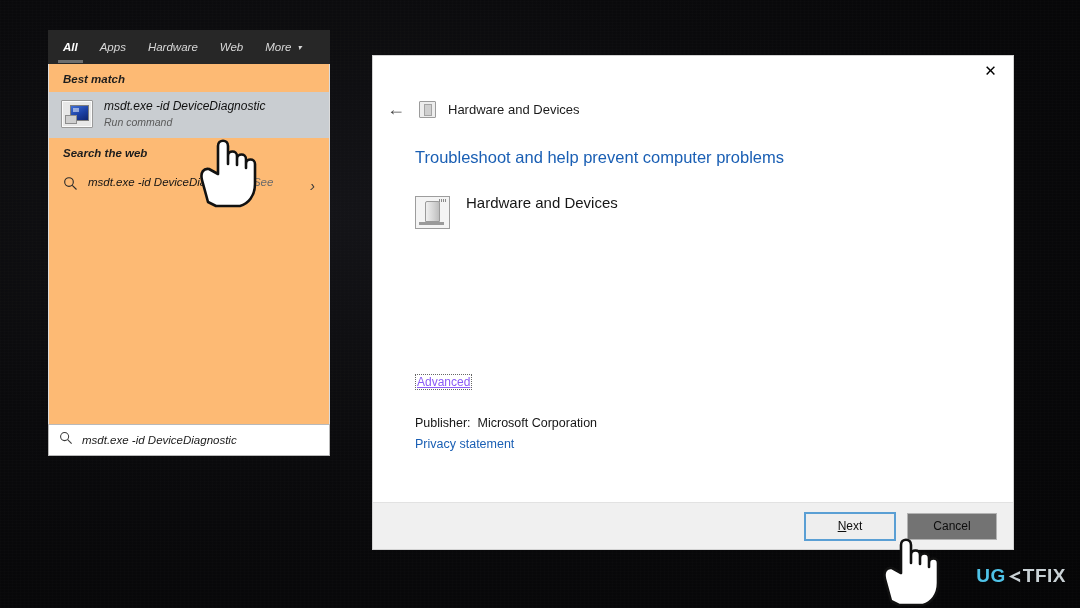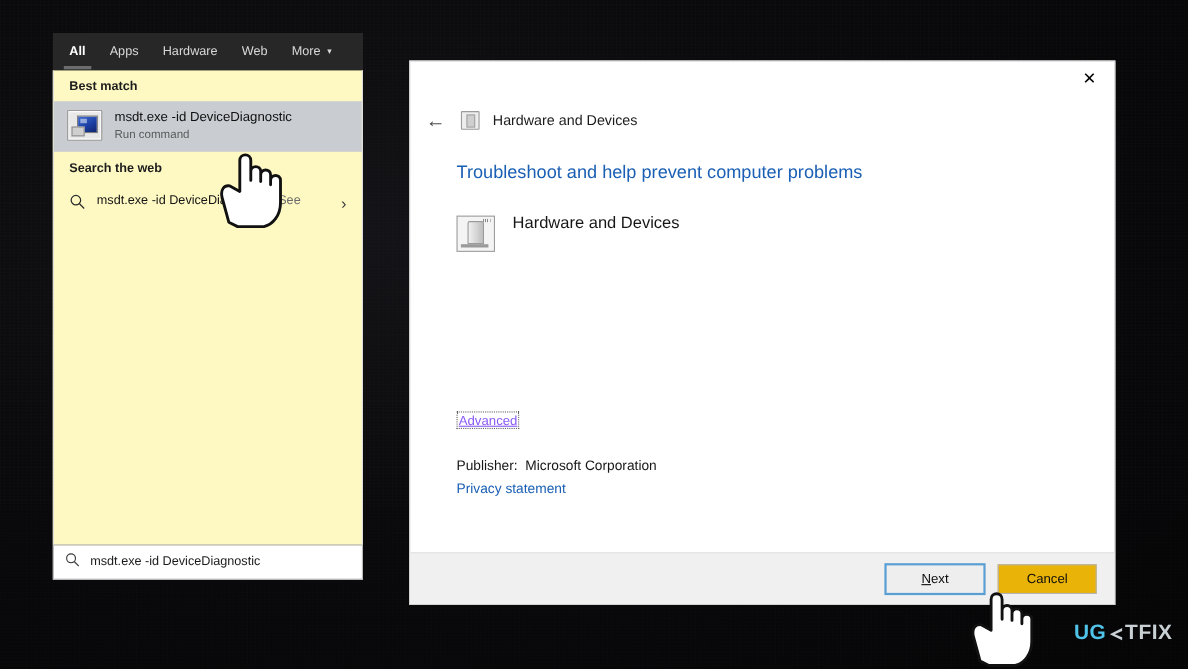--- a/index.html
+++ b/index.html
@@ -24,23 +24,24 @@
     background-image:
       repeating-linear-gradient(0deg, rgba(255,255,255,0.012) 0 1px, transparent 1px 3px),
       repeating-linear-gradient(90deg, rgba(255,255,255,0.010) 0 1px, transparent 1px 4px);
     opacity: .7;
   }
 
   
   #start-panel {
     position: absolute;
     left: 48px; top: 30px;
-    width: 282px; height: 497px;
+    width: 282px; height: 426px;
     display: flex; flex-direction: column;
     z-index: 5;
+    font-style: italic;
   }
   #search-tabs {
     height: 34px;
     background: #272727;
     display: flex;
     align-items: center;
     padding: 0 4px;
     position: relative;
   }
   .tab {
@@ -62,21 +63,21 @@
   }
   .tab .caret {
     display: inline-block;
     margin-left: 6px;
     font-size: 8px;
     position: relative; top: -1px;
   }
 
   #panel-body {
     flex: 1;
-    background: #fef9c3;
+    background: #fdba74;
     border-left: 1px solid #dcdcdc;
     border-right: 1px solid #dcdcdc;
     position: relative;
     overflow: hidden;
   }
   .section-head {
     font-size: 11.5px;
     font-weight: bold;
     color: #1d1d1d;
     padding: 9px 14px 7px 14px;
@@ -292,21 +293,21 @@
     align-items: center;
     justify-content: flex-end;
     gap: 11px;
     padding-right: 16px;
   }
   .dlg-btn {
     min-width: 88px;
     height: 25px;
     font-size: 12px;
     color: #0d0d0d;
-    background: #eab308;
+    background: #737373;
     border: 1px solid #b3b3b3;
     display: flex; align-items: center; justify-content: center;
     cursor: default;
     font-family: "Liberation Sans", sans-serif;
   }
   .dlg-btn.default {
     border: 2px solid #5a9fd4;
     background: #eeeeee;
   }
   .dlg-btn .acc { text-decoration: underline; }

